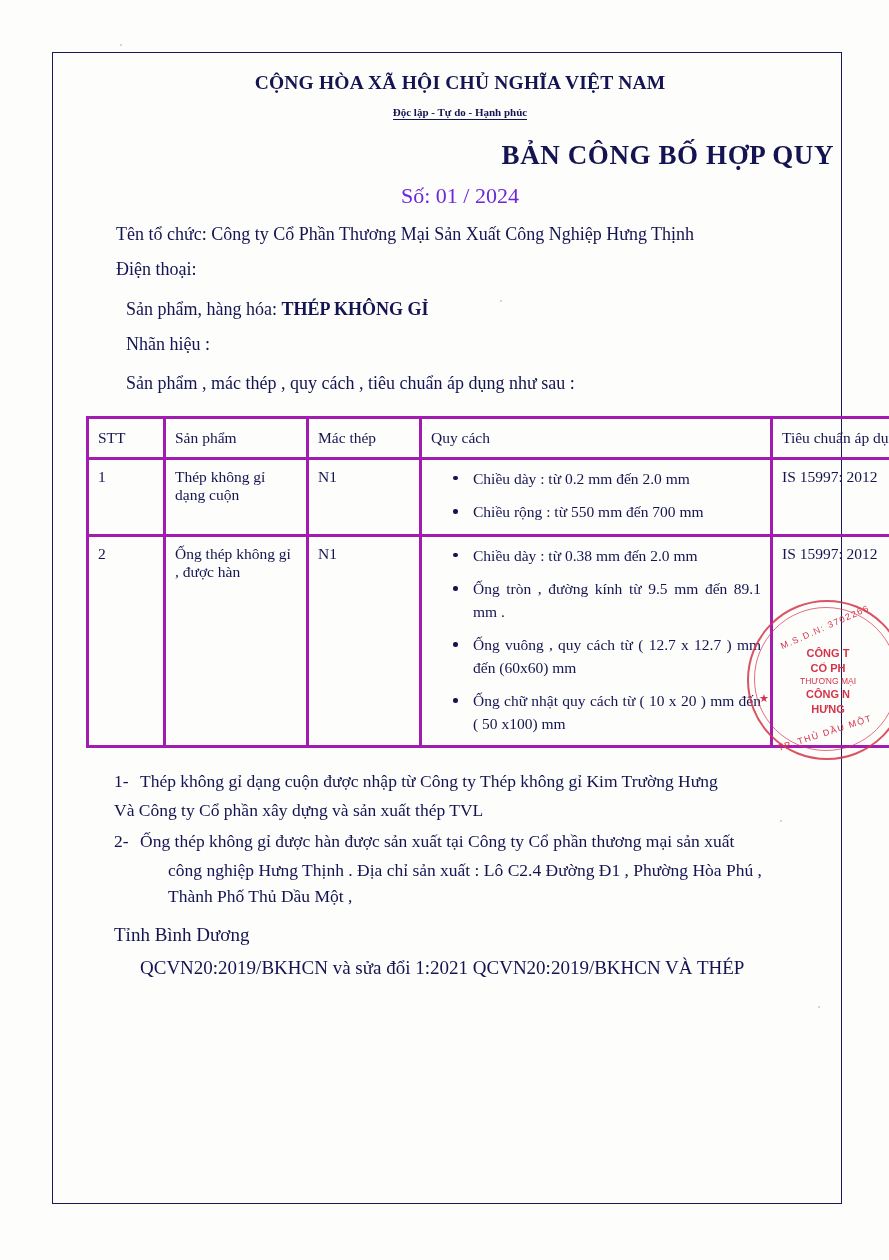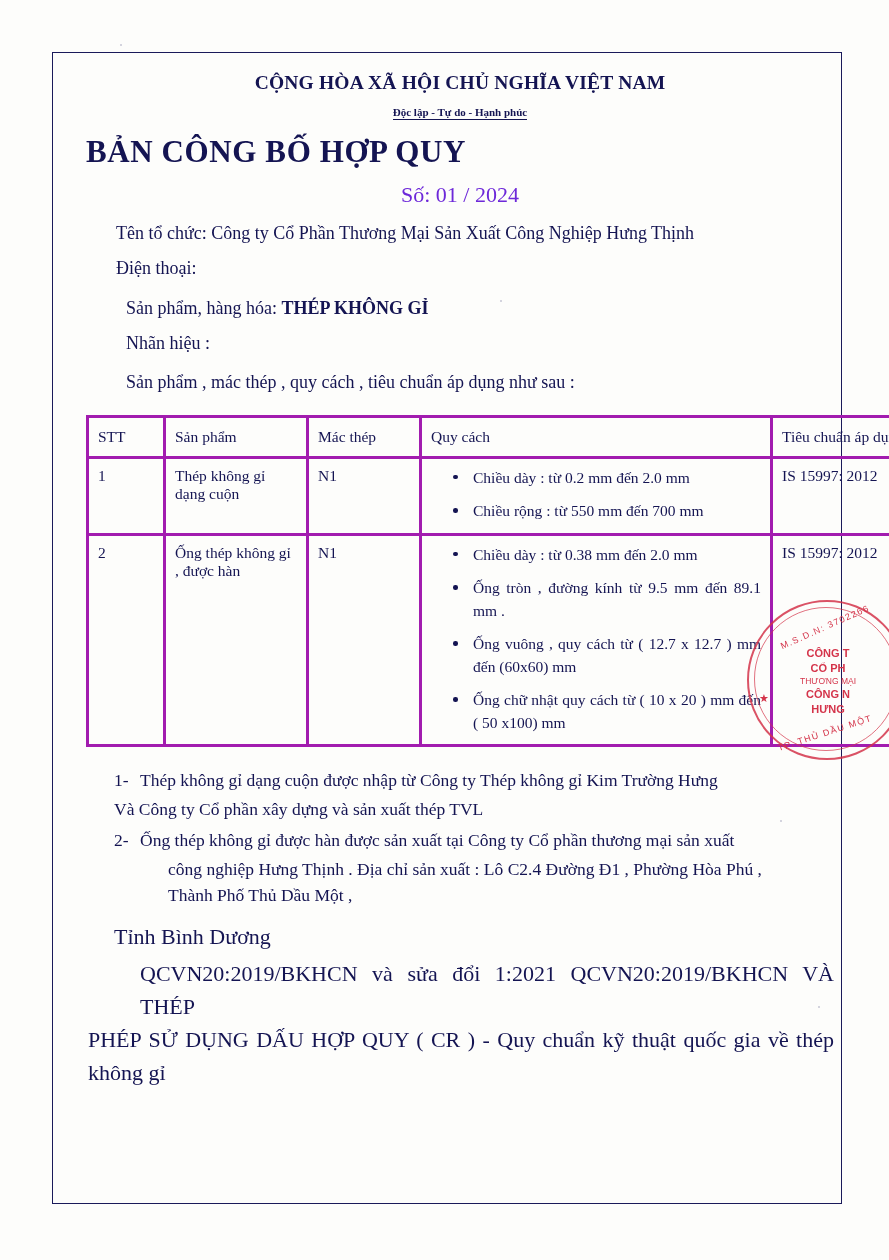--- a/index.html
+++ b/index.html
@@ -53,26 +53,26 @@
     font-size: 11px;
     color: #141452;
     margin-top: 12px;
   }
   .national-sub span {
     border-bottom: 1.4px solid #141452;
     padding-bottom: 1px;
   }
 
   .doc-title {
-    text-align: left;
+    text-align: right;
     font-weight: bold;
-    font-size: 31px;
+    font-size: 27px;
     letter-spacing: 0.6px;
     color: #141452;
-    margin-top: 16px;
+    margin-top: 22px;
   }
   .doc-number {
     text-align: center;
     font-size: 22px;
     color: #6d28d9;
     margin-top: 12px;
   }
 
   .para {
     font-size: 18px;
@@ -154,21 +154,21 @@
     flex: 0 0 26px;
   }
   .note-body { flex: 1; }
   .note-cont {
     padding-left: 28px;
   }
   .note-cont.deep { padding-left: 82px; }
 
   .footer-block {
     margin-top: 12px;
-    font-size: 22px;
+    font-size: 19px;
     color: #141452;
     line-height: 1.5;
     padding-left: 28px;
   }
   .footer-block .just {
     text-align: justify;
     padding-left: 26px;
   }
   .footer-block .just2 {
     text-align: justify;
@@ -324,21 +324,20 @@
         <div class="note-num">2-</div>
         <div class="note-body">Ống thép không gỉ được hàn được sản xuất tại Công ty Cổ phần thương mại sản xuất</div>
       </div>
       <div class="note-cont deep">công nghiệp Hưng Thịnh . Địa chỉ sản xuất : Lô C2.4 Đường Đ1 , Phường Hòa Phú ,</div>
       <div class="note-cont deep">Thành Phố Thủ Dầu Một ,</div>
     </div>
 
     <div class="footer-block">
       <div>Tỉnh Bình Dương</div>
       <div class="just" style="margin-top:4px;">QCVN20:2019/BKHCN và sửa đổi 1:2021  QCVN20:2019/BKHCN VÀ THÉP</div>
-      <div class="just2" style="margin-left:-26px;">PHÉP SỬ DỤNG DẤU HỢP QUY ( CR ) -  Quy chuẩn kỹ thuật quốc gia về thép không gỉ</div>
     </div>
 
   </div>
 
   <div class="stamp">
     <div class="ring"></div>
     <div class="ring2"></div>
     <div class="arc-top">M.S.D.N: 3702266</div>
     <div class="arc-bottom">TP. THỦ DẦU MỘT</div>
     <div class="star">★</div>

